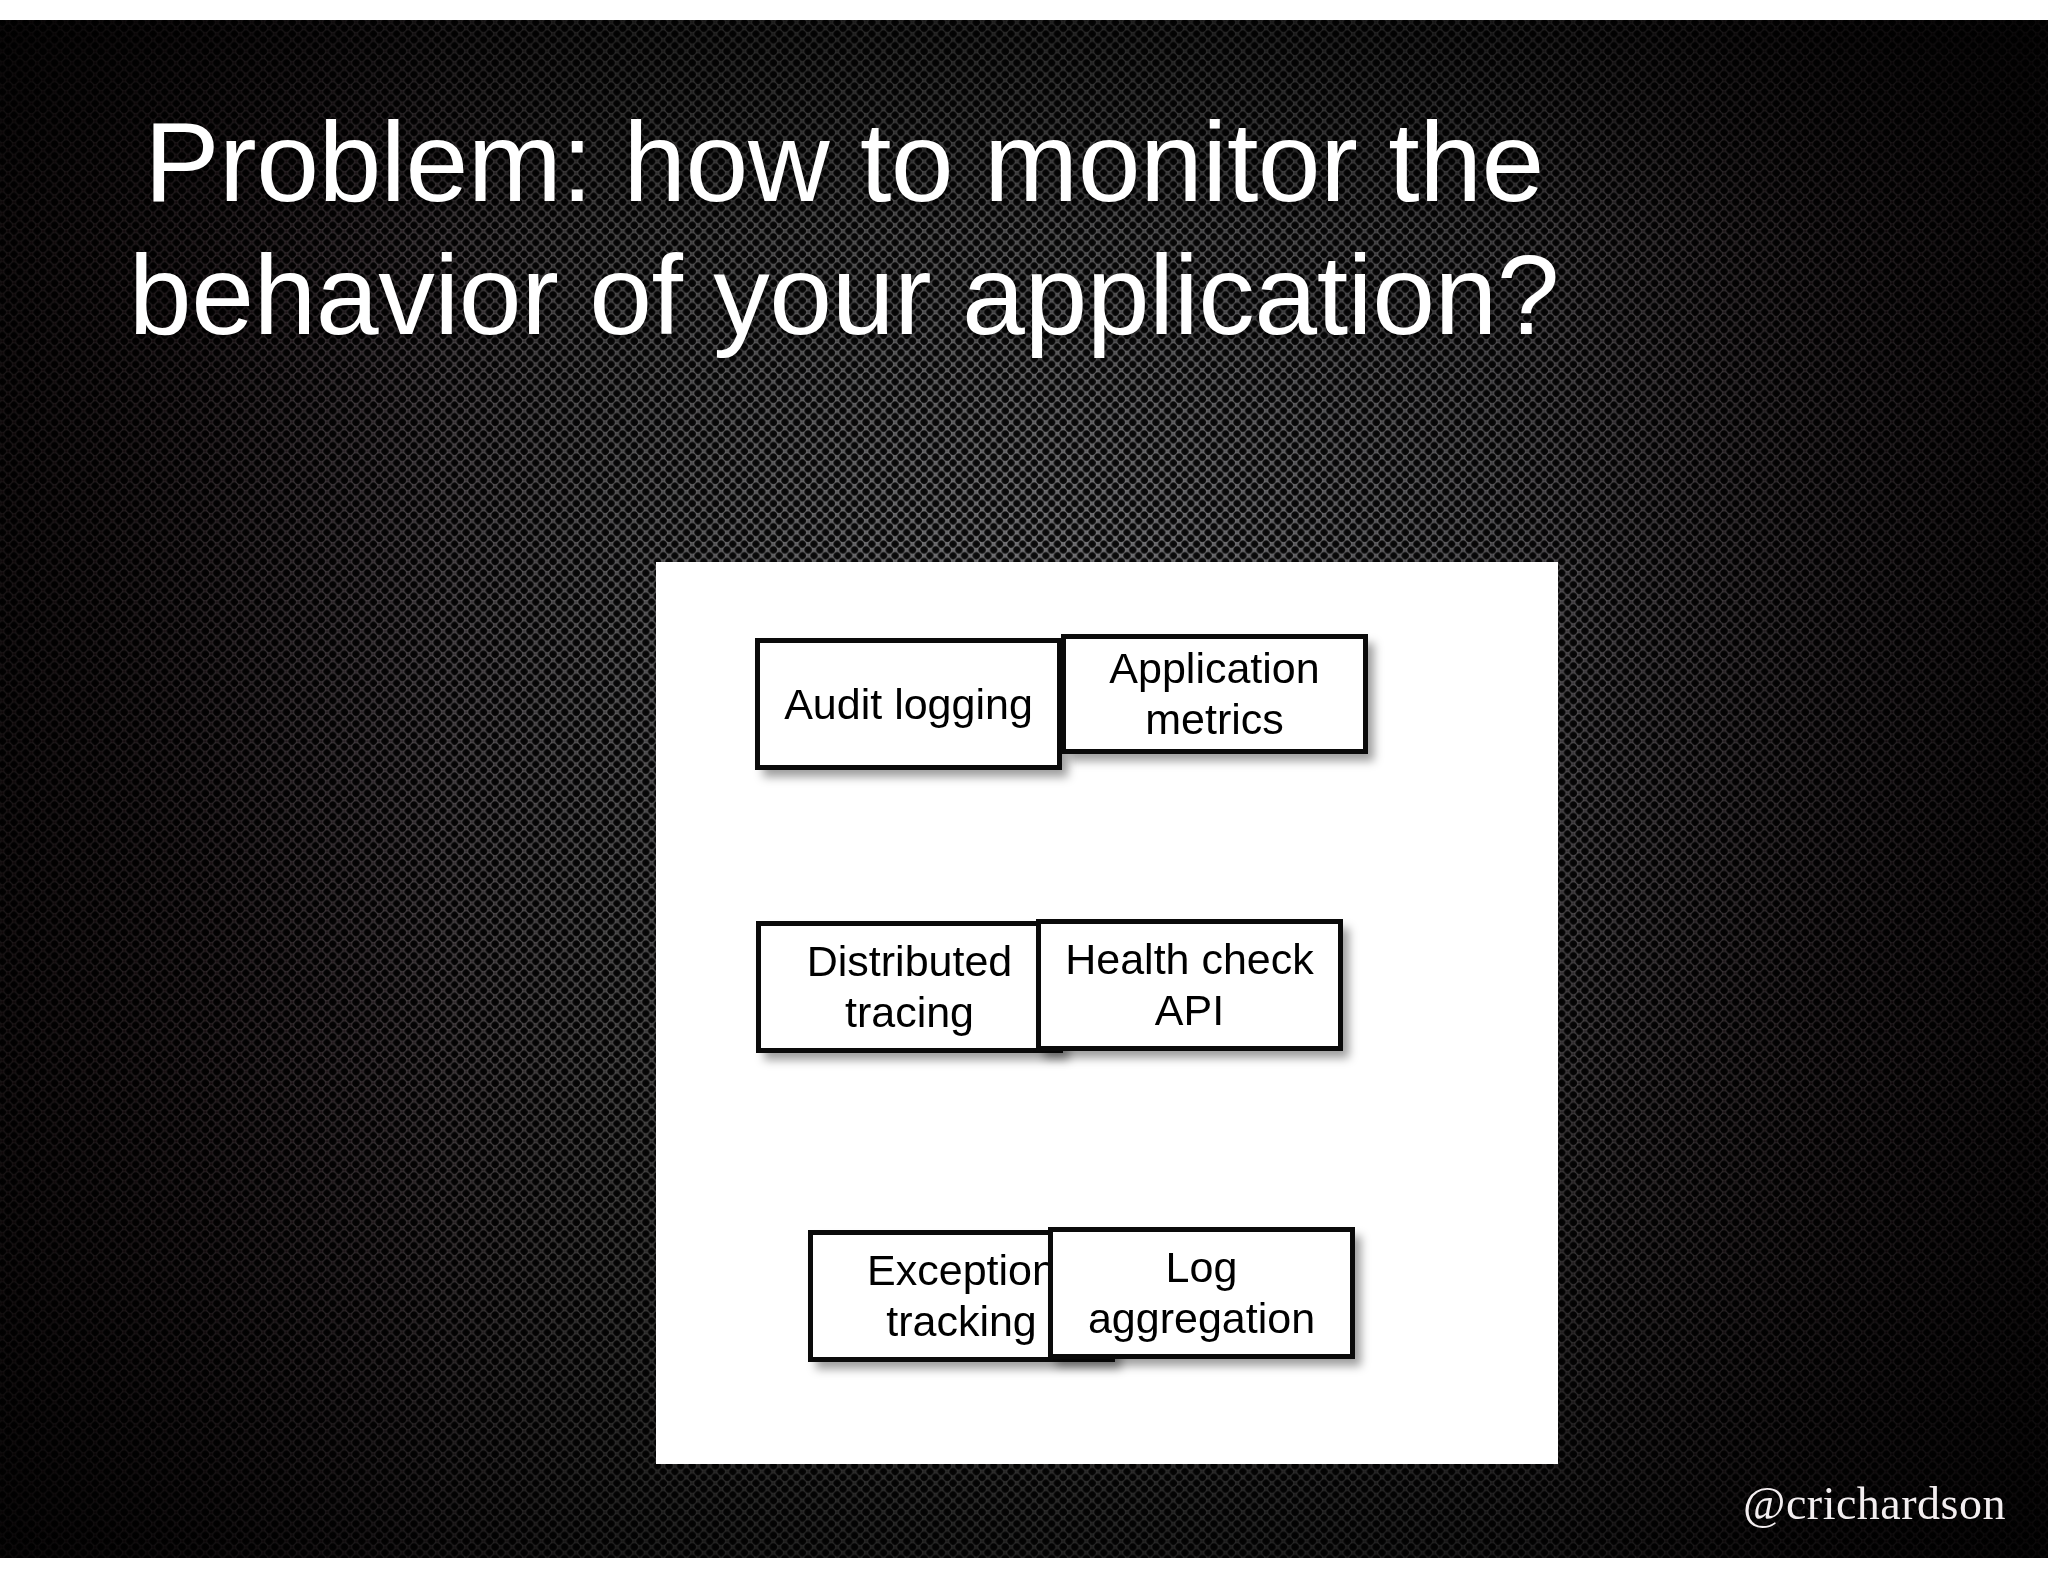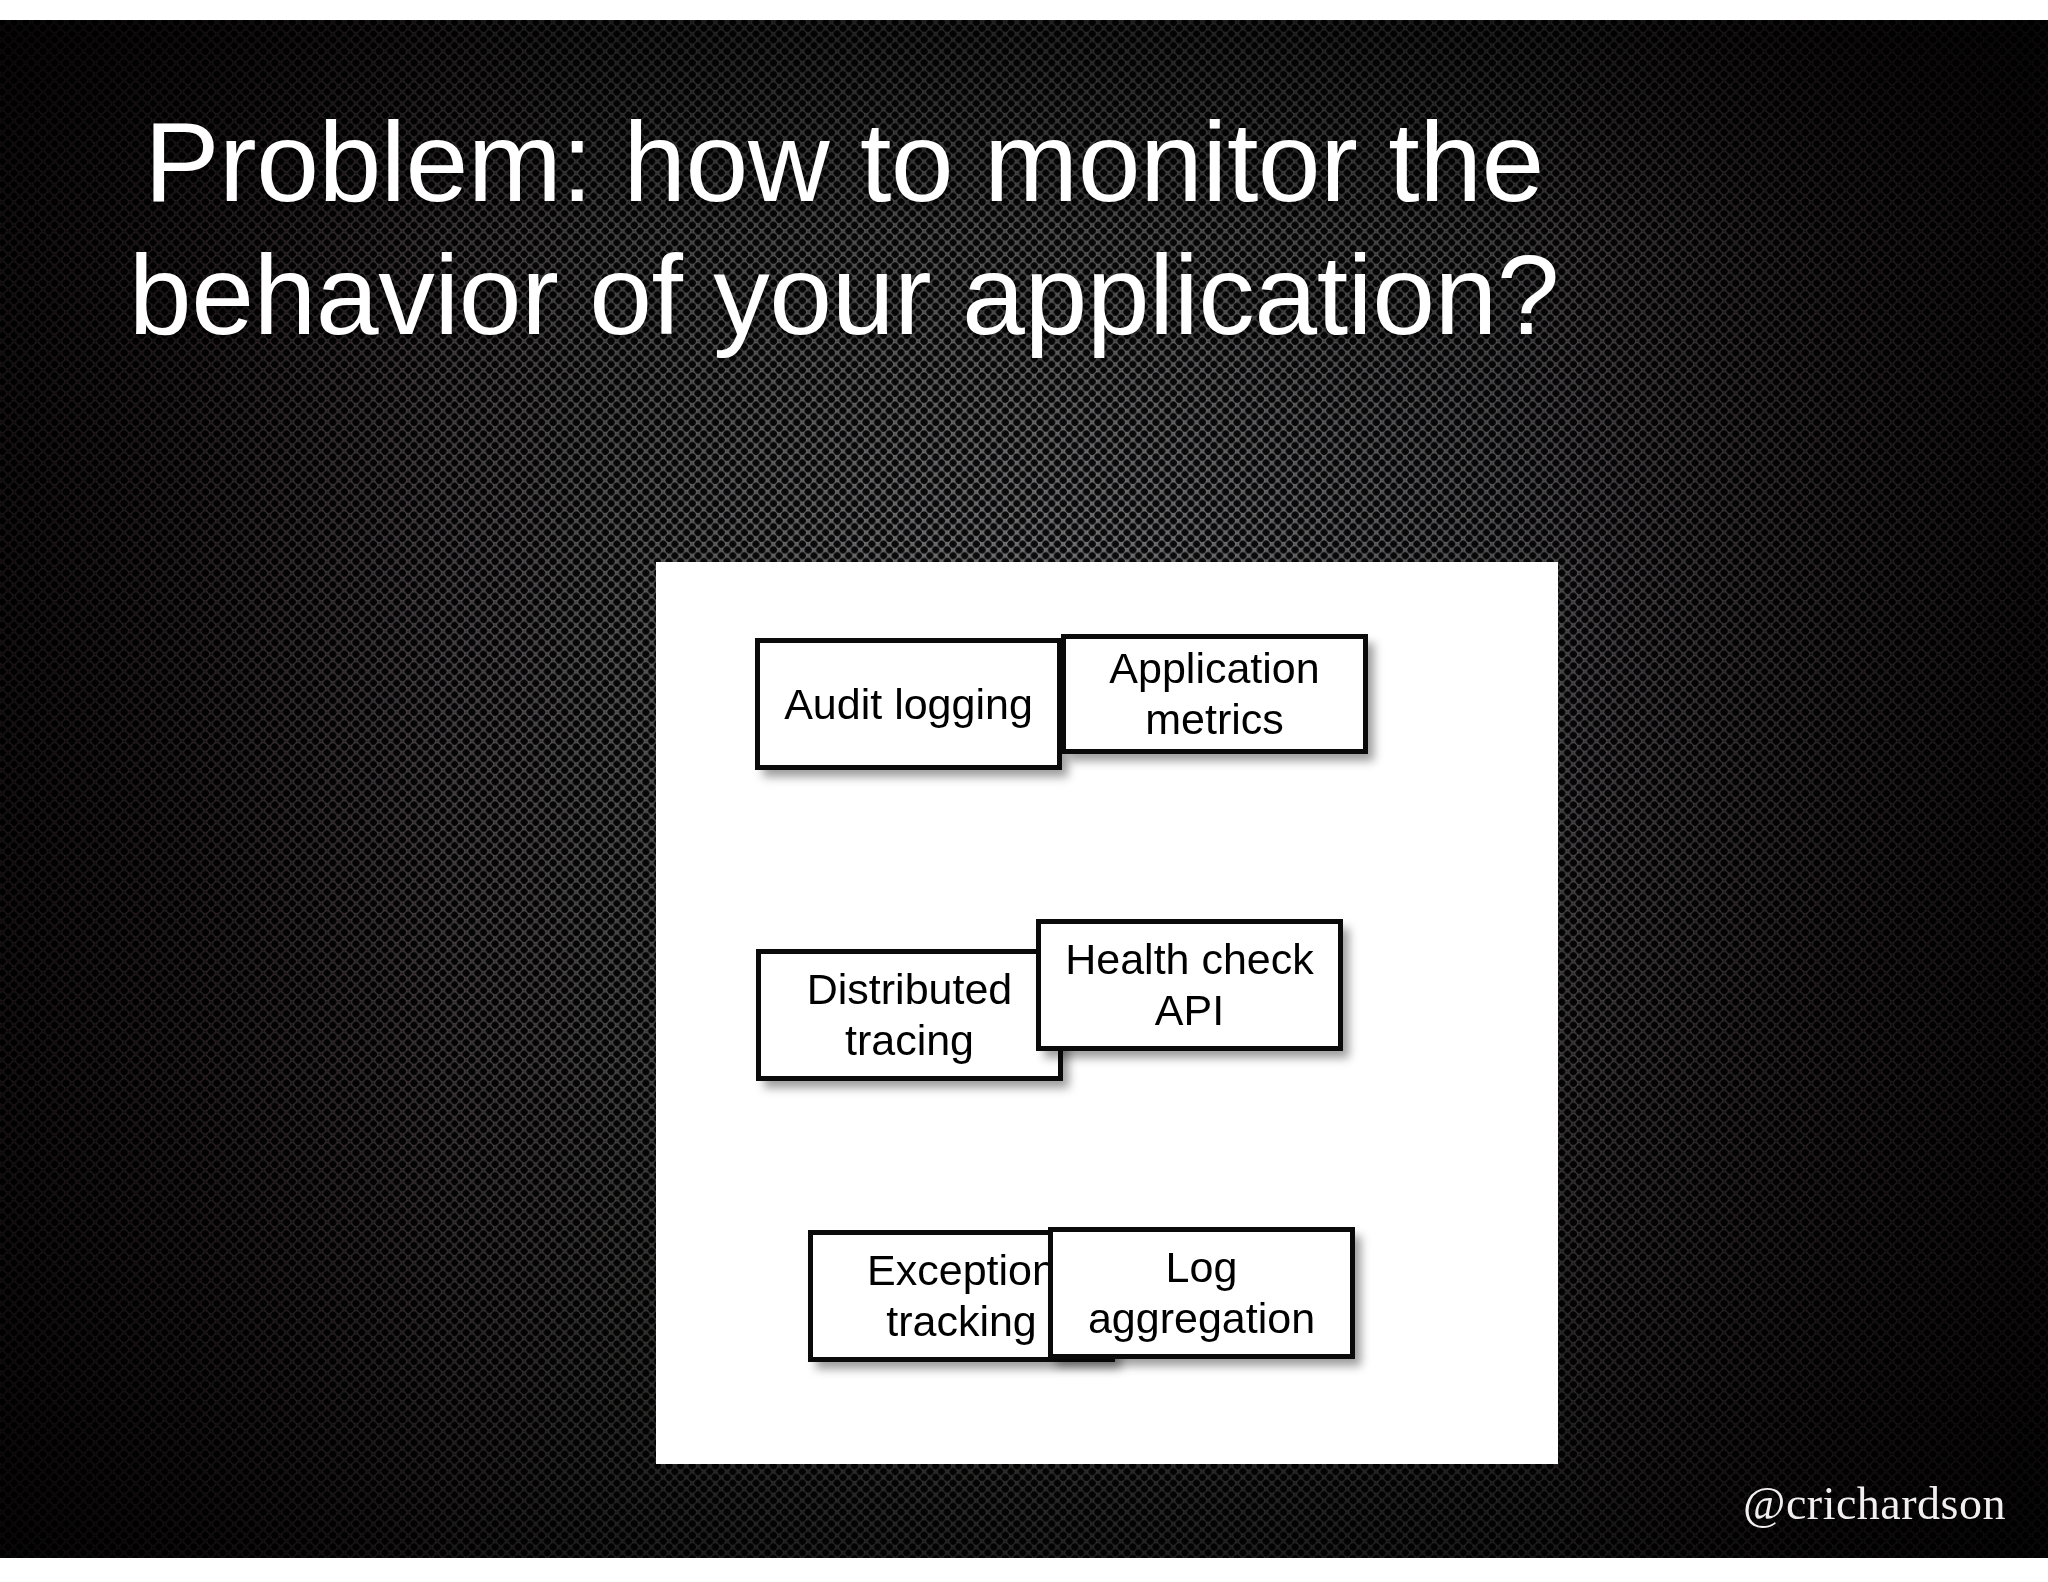--- a/index.html
+++ b/index.html
@@ -109,21 +109,21 @@
     text-align: center;
     color: #000000;
     font-family: "Liberation Sans", sans-serif;
     font-size: 43px;
     line-height: 1.18;
     white-space: pre-line;
   }
 
   .box-r1c1 { left: 99px;  top:  76px; width: 307px; height: 132px; }
   .box-r1c2 { left: 381px; top:  72px; width: 307px; height: 120px; margin-left: 24px; }
-  .box-r2c1 { left: 100px; top: 359px; width: 307px; height: 132px; margin-top: 28px; }
+  .box-r2c1 { left: 100px; top: 359px; width: 307px; height: 132px; }
   .box-r2c2 { left: 380px; top: 357px; width: 307px; height: 132px; }
   .box-r3c1 { left: 114px; top: 668px; width: 307px; height: 132px; margin-left: 38px; }
   .box-r3c2 { left: 392px; top: 665px; width: 307px; height: 132px; }
 
   
   .handle {
     position: absolute;
     right: 42px;
     bottom: 52px;
     color: #f3eef0;

